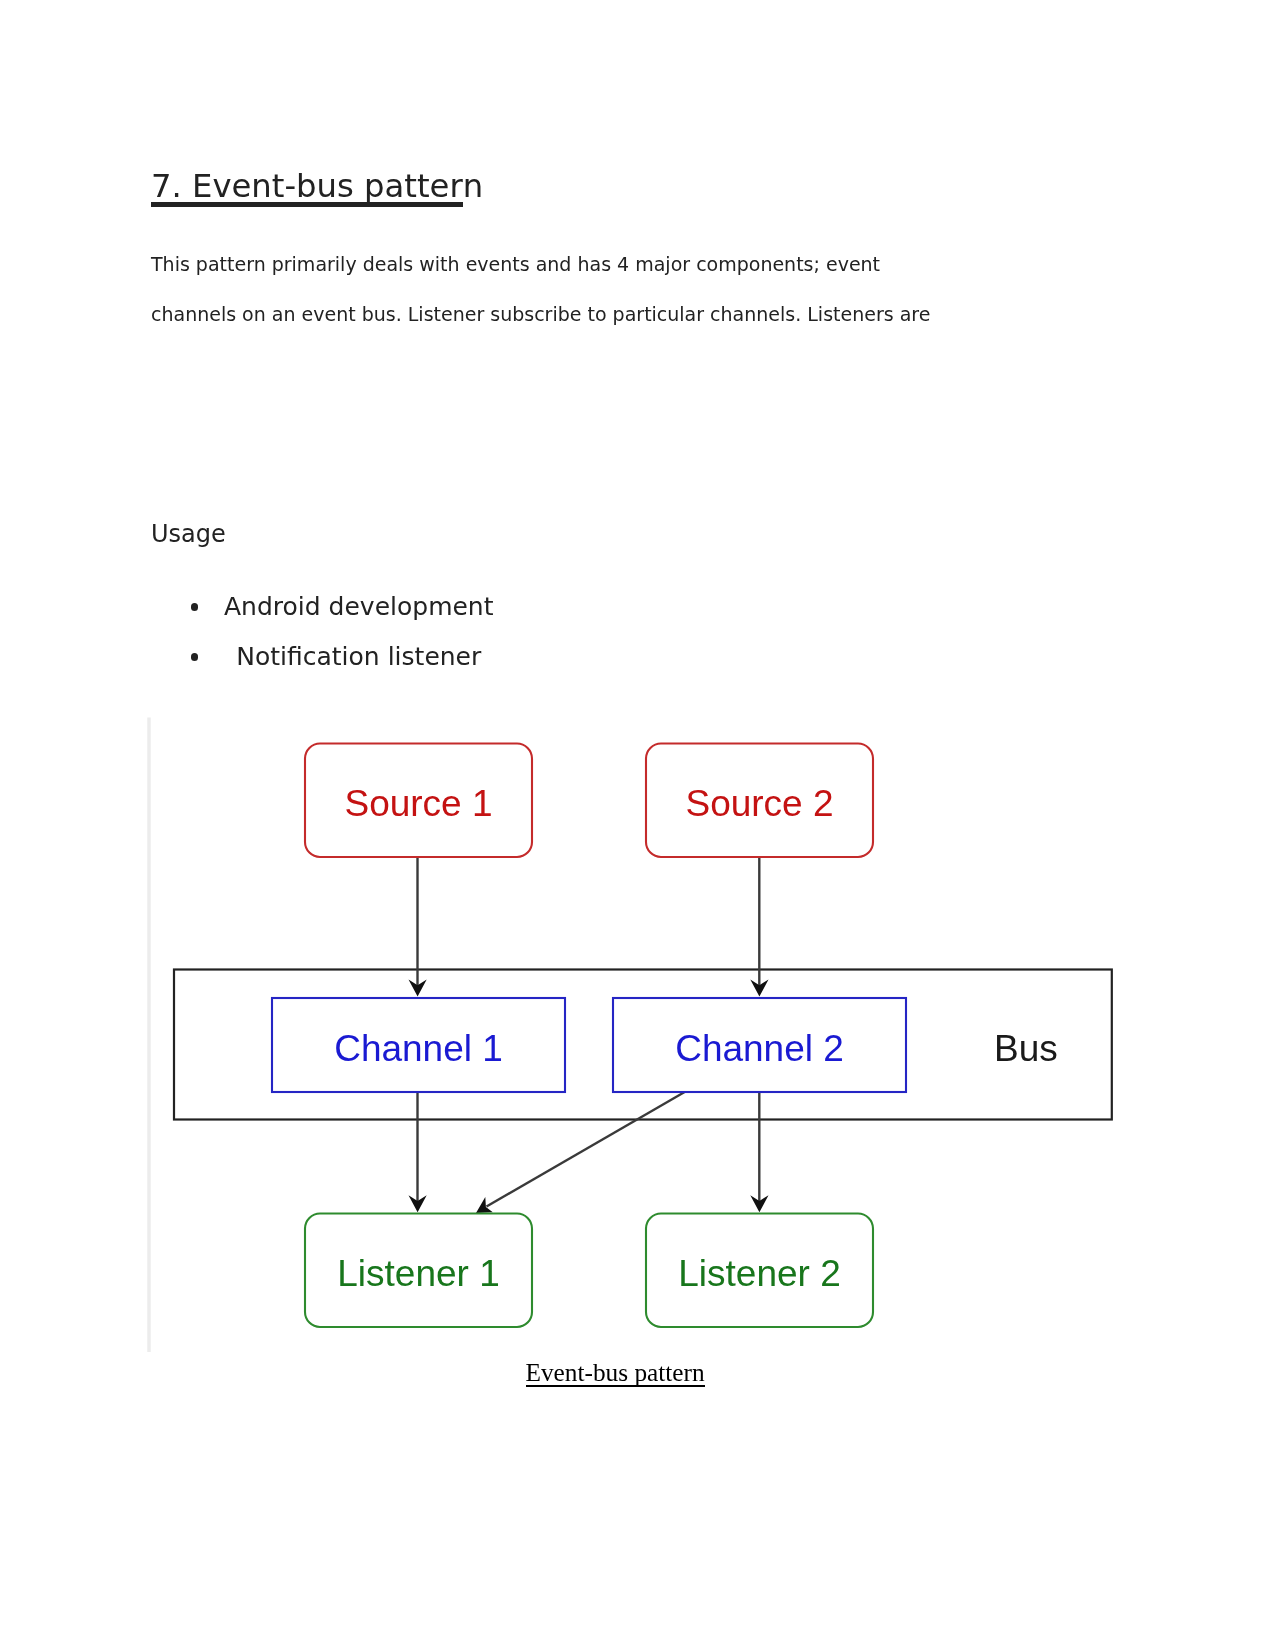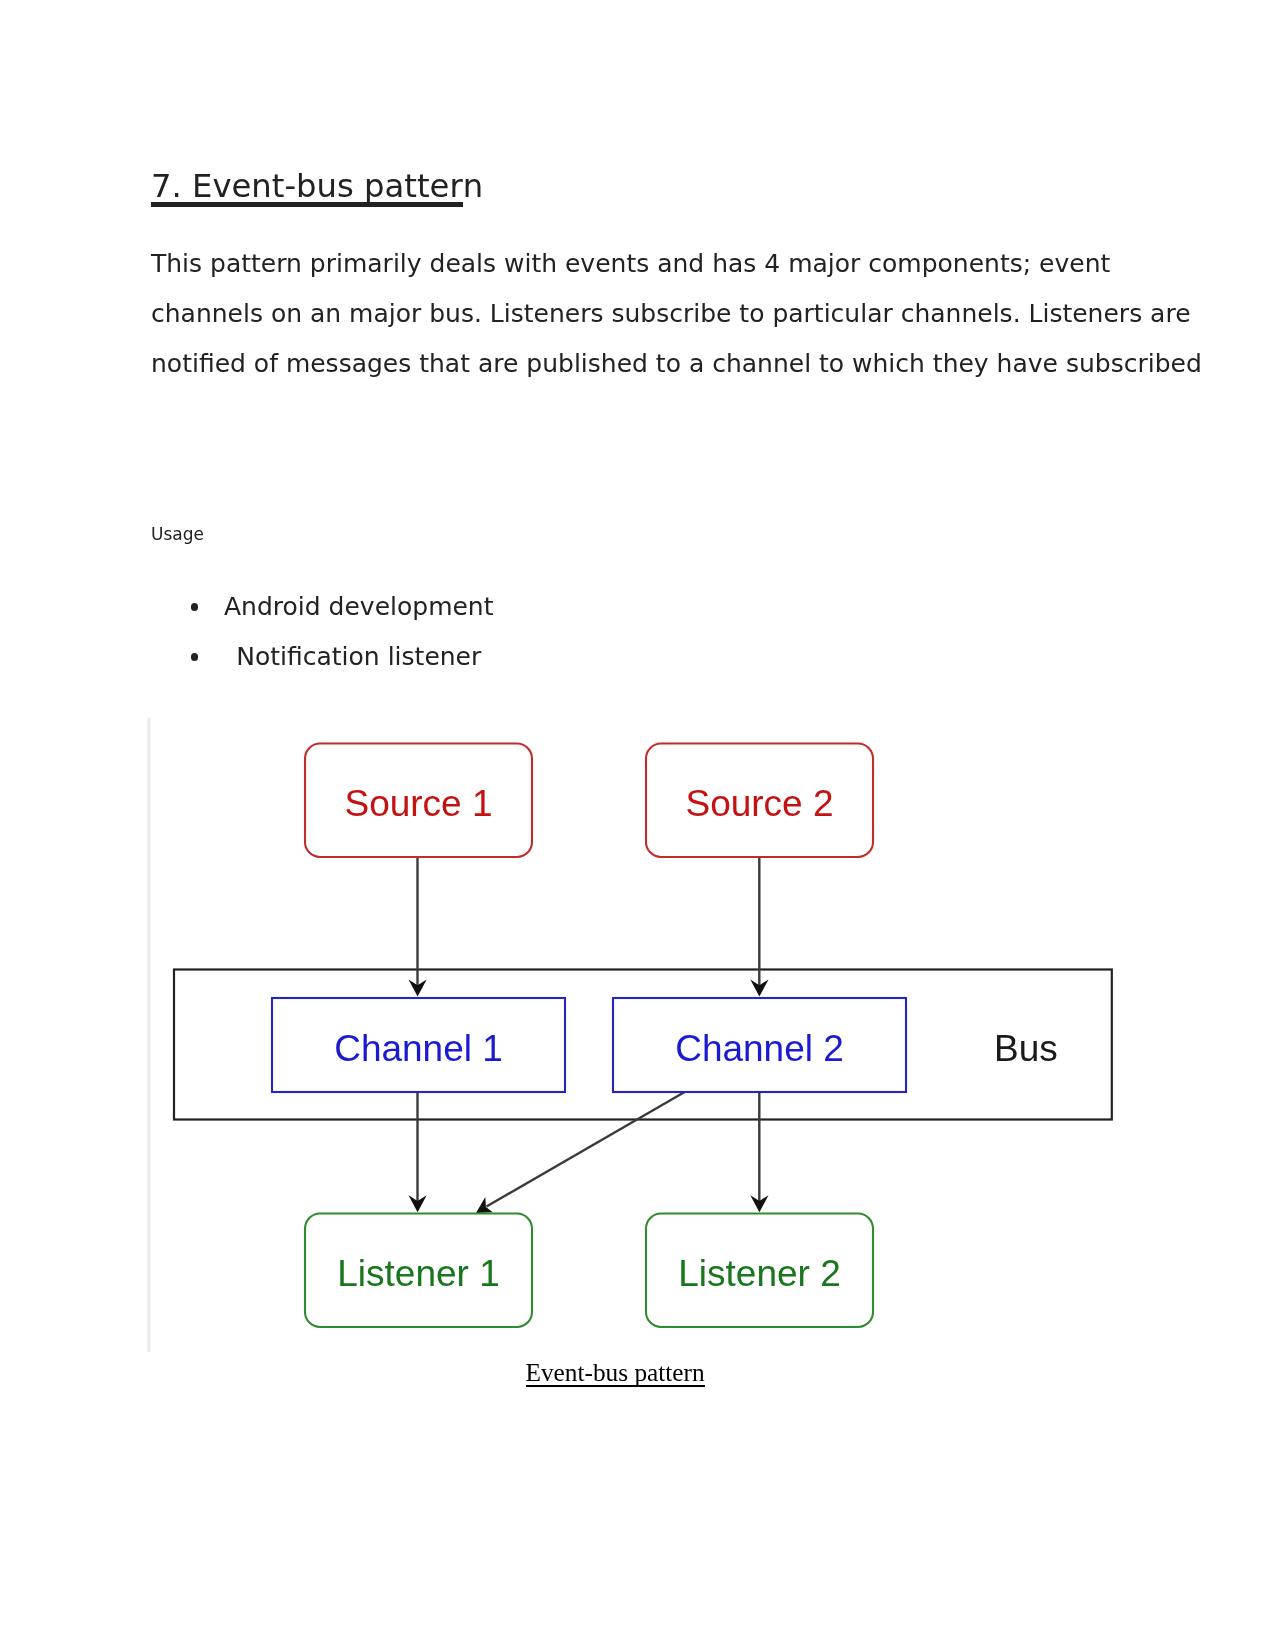--- a/index.html
+++ b/index.html
@@ -3,40 +3,39 @@
 <meta charset="utf-8">
 <title>Event-bus pattern</title>
 <style>
   html,body{margin:0;padding:0;}
   body{width:1275px;height:1651px;background:#fff;font-family:"DejaVu Sans",sans-serif;-webkit-font-smoothing:antialiased;}
   .page{position:relative;width:1275px;height:1572px;overflow:hidden;background:#fff;}
   .heading,.para,.usage,.bullets,.caption{transform:translateZ(0);}
   .heading{position:absolute;left:151px;top:165.8px;margin:0;font-size:32.25px;font-weight:400;color:#222;line-height:40px;white-space:nowrap;}
   .heading .ul{position:relative;}
   .heading .ul::after{content:"";position:absolute;left:0;right:0;bottom:-2px;height:5px;background:#222;}
-  .para{position:absolute;left:151px;top:239px;width:1110px;margin:0;font-size:25px;line-height:50px;color:#222;text-align:left;white-space:nowrap;}
+  .para{position:absolute;left:151px;top:239px;width:1110px;margin:0;font-size:19px;line-height:50px;color:#222;text-align:left;white-space:nowrap;}
   .pline{white-space:nowrap;}
-  .usage{position:absolute;left:151px;top:509px;font-size:17px;line-height:50px;color:#222;}
+  .usage{position:absolute;left:151px;top:509px;font-size:24px;line-height:50px;color:#222;}
   .bullets{position:absolute;left:151px;top:582px;margin:0;padding:0;list-style:none;font-size:25px;line-height:50px;color:#222;text-align:center;}
   .bullets li{position:relative;padding-left:73px;}
   .bullets li::before{content:"";position:absolute;left:39.5px;top:21px;width:7.5px;height:7.5px;border-radius:50%;background:#222;}
   .figure{position:absolute;left:0;top:0;}
   .caption{position:absolute;left:525.5px;top:1357px;font-family:"Liberation Serif",serif;font-size:25.3px;line-height:30px;color:#000;white-space:nowrap;}
   .caption span{position:relative;}
   .caption span::after{content:"";position:absolute;left:0;right:0;bottom:-0.5px;height:2px;background:#000;}
 </style>
 </head>
 <body>
 
 <div class="page">
   <h1 class="heading"><span class="ul">7. Event-bus patter</span><span>n</span></h1>
   <div class="para">
     <div class="pline">This pattern primarily deals with events and has 4 major components; event</div>
-    <div class="pline">channels on an major bus. Listeners subscribe to particular channels. Listeners are</div>
-    <div class="pline">notified of messages that are published to a channel to which they have subscribed</div>
+    <div class="pline">channels on an event bus. Listener subscribe to particular channels. Listeners are</div>
   </div>
   <div class="usage">Usage</div>
   <ul class="bullets">
     <li>Android development</li>
     <li>Notification listener</li>
   </ul>
   <svg class="figure" width="1275" height="1651" viewBox="0 0 1275 1651">
 
     <line x1="149" y1="717.5" x2="149" y2="1352" stroke="#ececec" stroke-width="3.5"></line>
 

